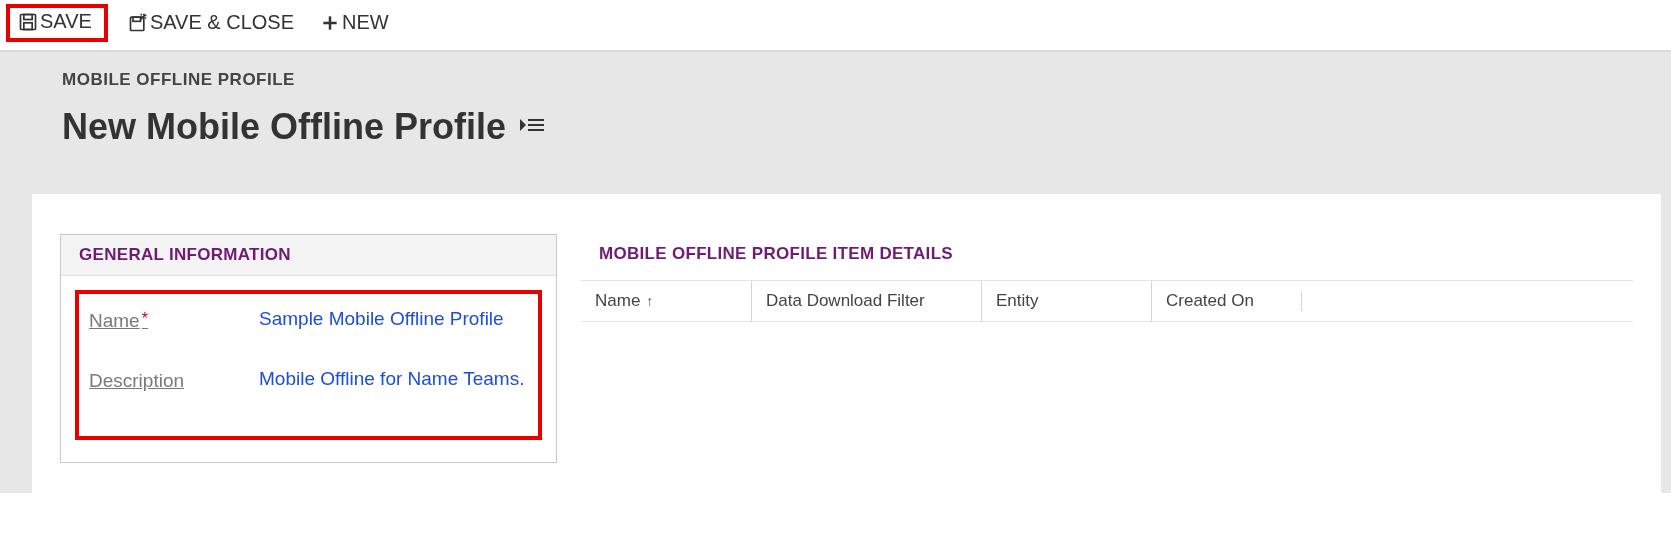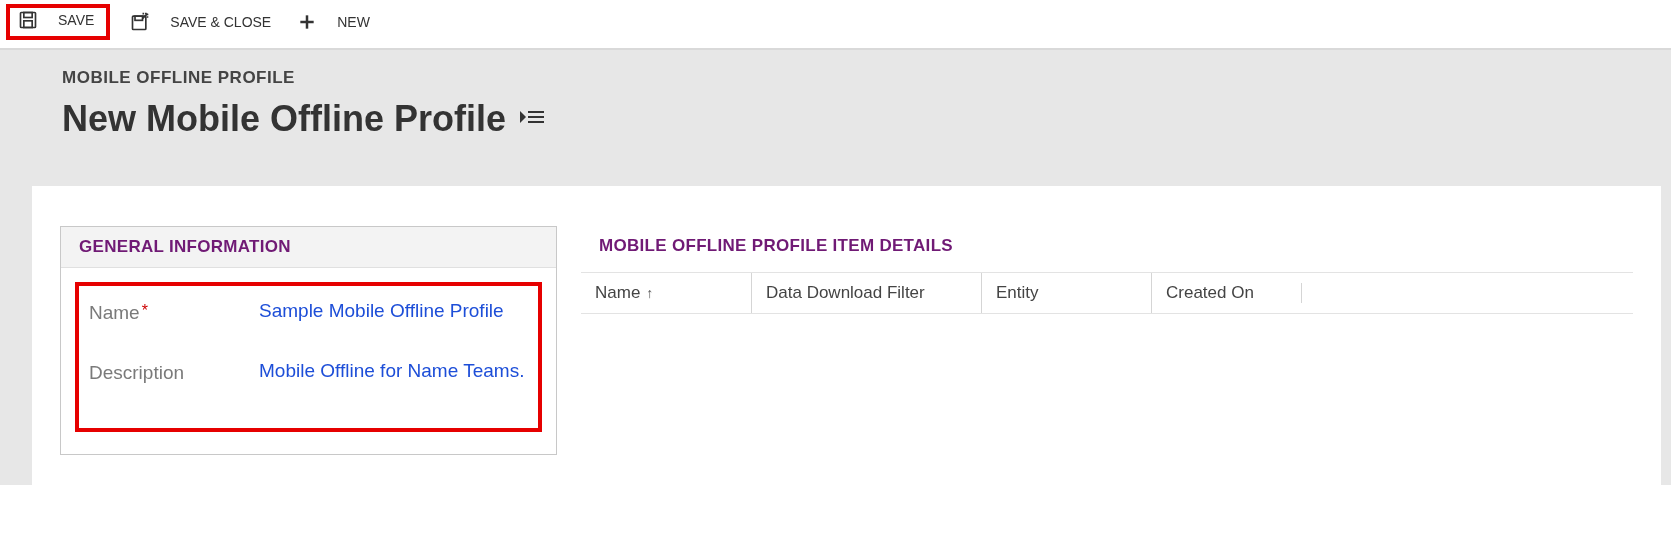--- a/index.html
+++ b/index.html
@@ -13,22 +13,22 @@
     .toolbar {
       display: flex;
       align-items: center;
       gap: 14px;
       padding: 4px 6px 8px 6px;
       border-bottom: 2px solid #d9d9d9;
     }
     .toolbar-button {
       display: inline-flex;
       align-items: center;
-      gap: 20px;
-      font-size: 14px;
+      gap: 2px;
+      font-size: 20px;
       color: #333;
       cursor: pointer;
       padding: 2px 6px;
       background: none;
       border: none;
       font-family: inherit;
     }
     .toolbar-button .icon { width: 20px; height: 20px; display: inline-flex; align-items: center; justify-content: center; }
     .toolbar-button .icon svg { width: 20px; height: 20px; }
     .hl-save { border: 4px solid #e60000; padding: 0 6px 2px 2px; }
@@ -37,21 +37,21 @@
     .header-area {
       background: #e7e7e7;
       padding: 18px 0 46px 62px;
     }
     .breadcrumb {
       font-size: 17px;
       font-weight: 600;
       letter-spacing: 0.5px;
       color: #444;
       text-transform: uppercase;
-      margin-bottom: 10px;
+      margin-bottom: 16px;
     }
     .record-title-row { display: flex; align-items: center; gap: 14px; }
     .record-title {
       font-size: 36px;
       font-weight: 700;
       color: #333;
       margin: 0;
     }
     .view-menu-icon svg { width: 24px; height: 18px; }
 
@@ -96,20 +96,21 @@
       display: flex;
       align-items: flex-start;
       margin-bottom: 36px;
     }
     .form-row:last-child { margin-bottom: 0; }
     .form-label {
       width: 170px;
       font-size: 19px;
       color: #7a7a7a;
       padding-top: 2px;
+      text-decoration: underline;
     }
     .req-star { color: #c00; font-size: 16px; vertical-align: top; margin-left: 2px; }
     .form-value {
       flex: 1;
       font-size: 19px;
       color: #1d4ed8;
     }
 
     
     .grid-header {

